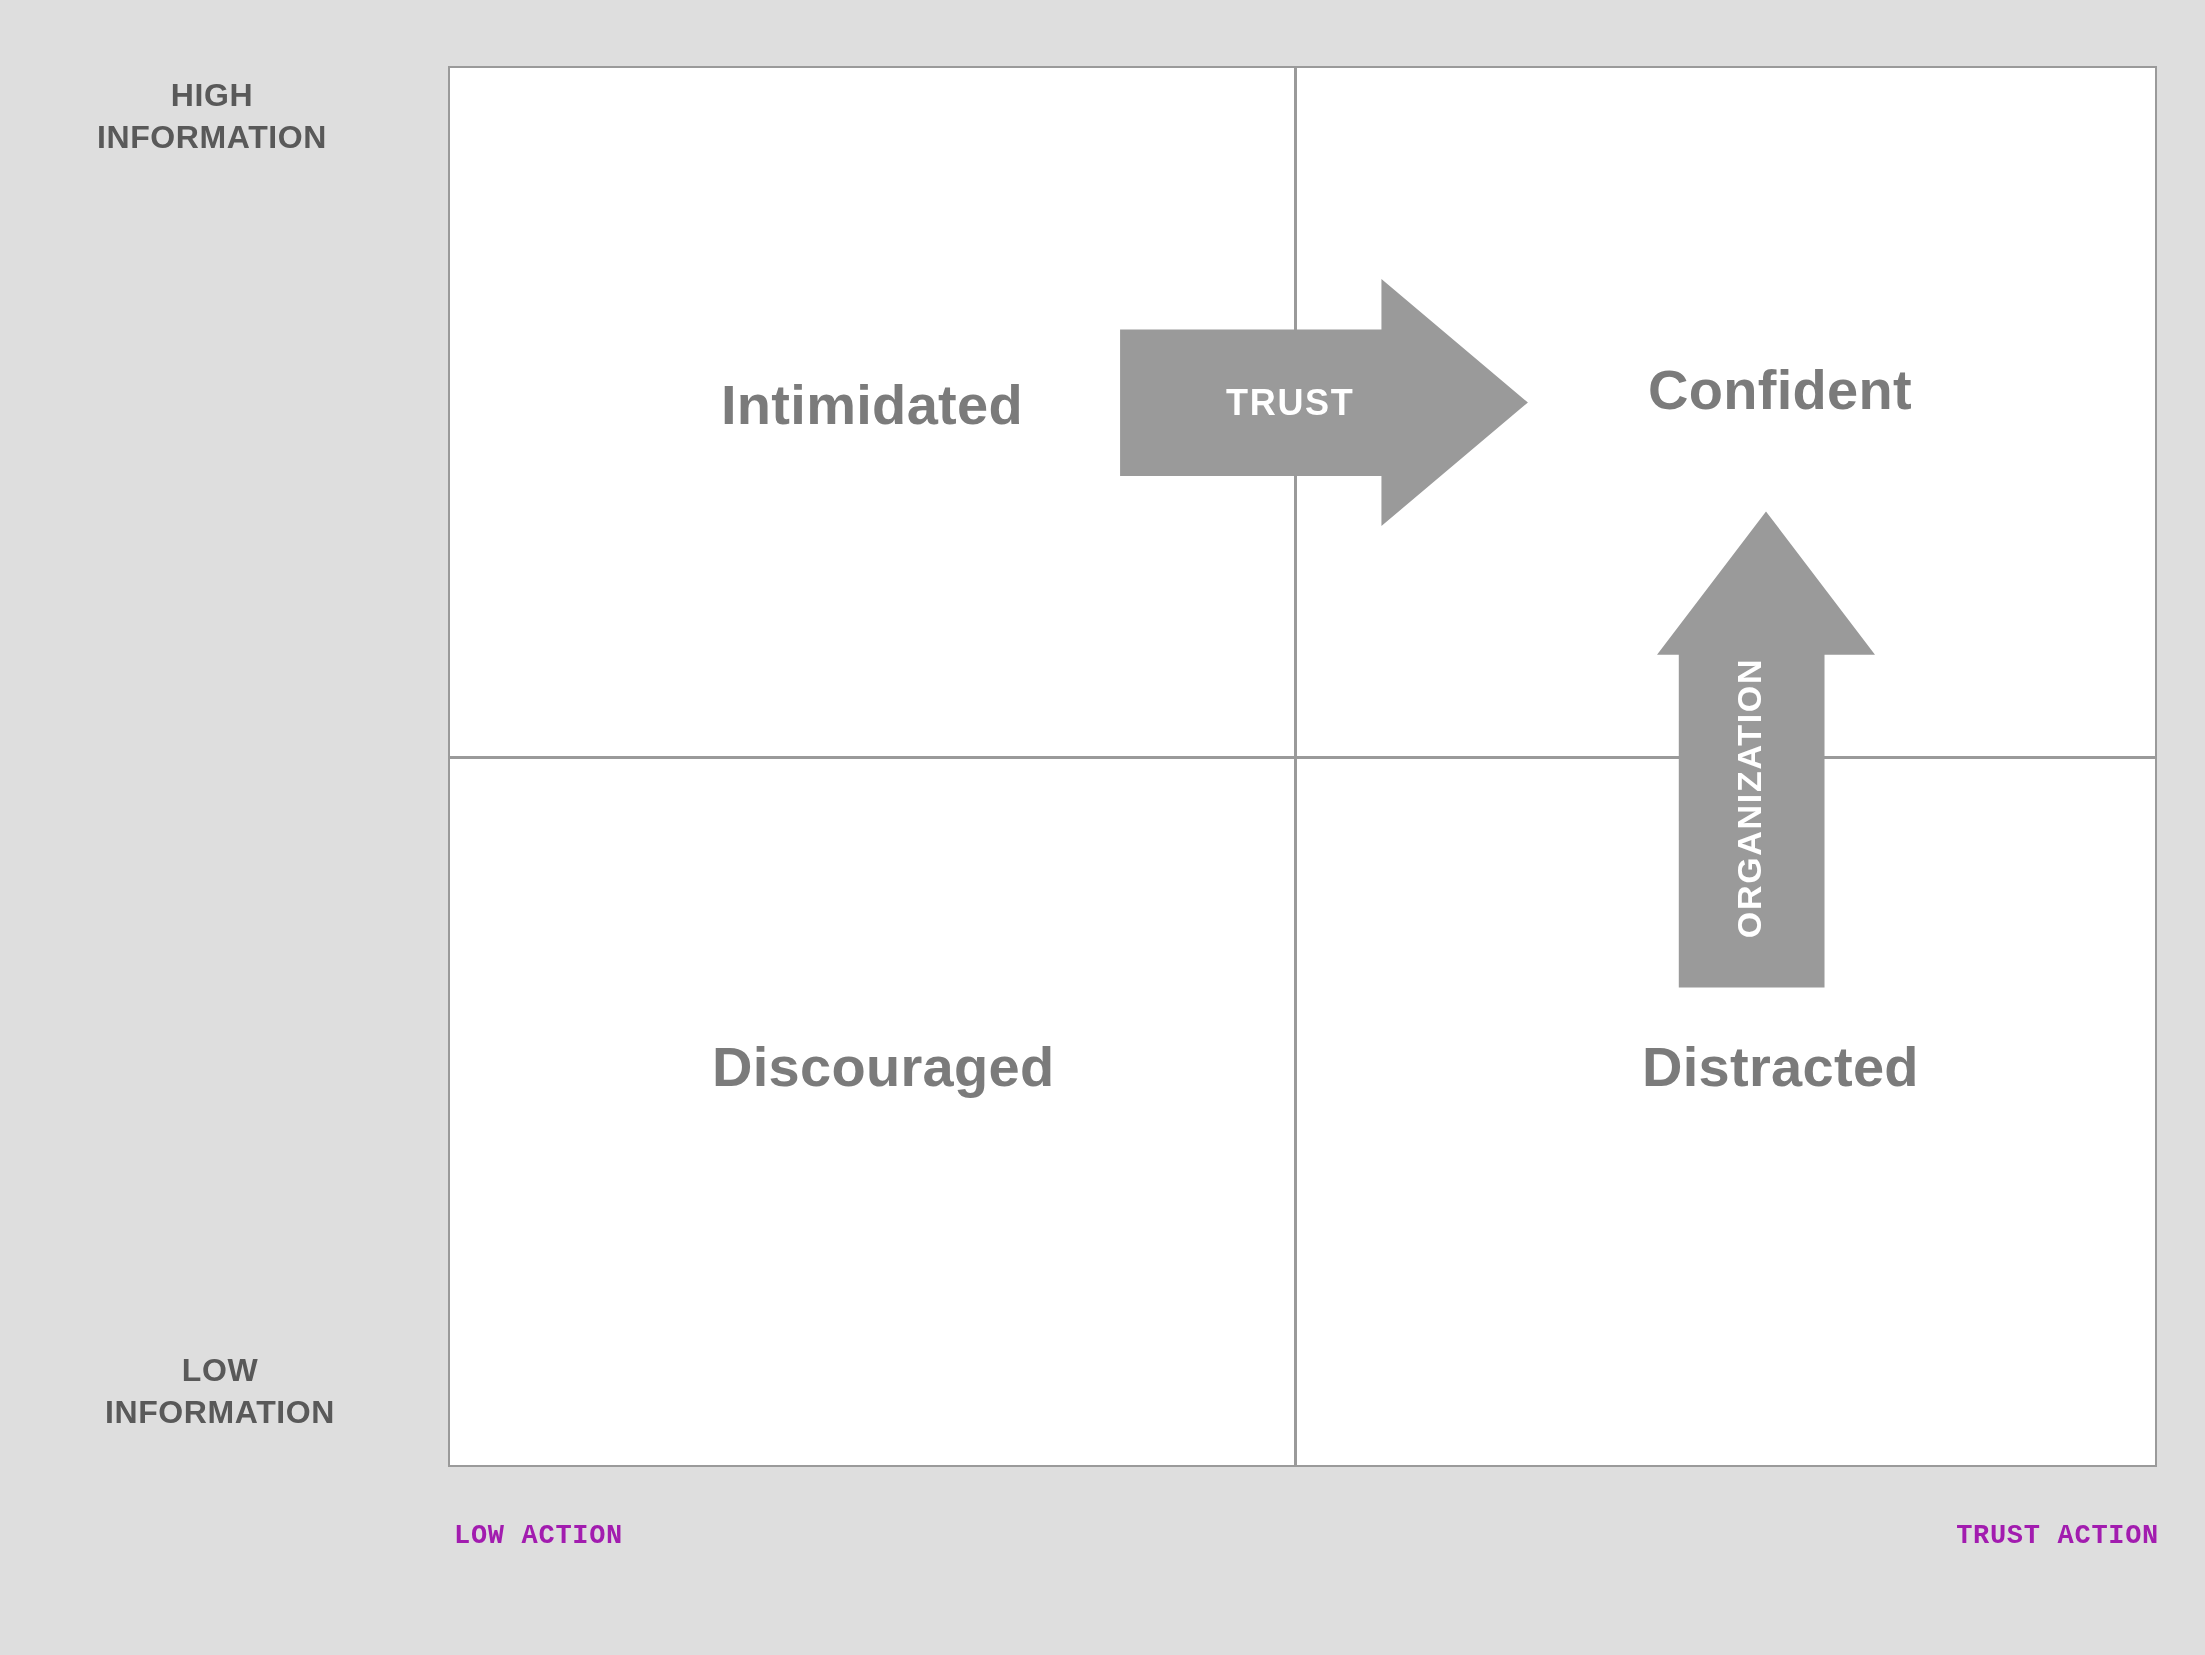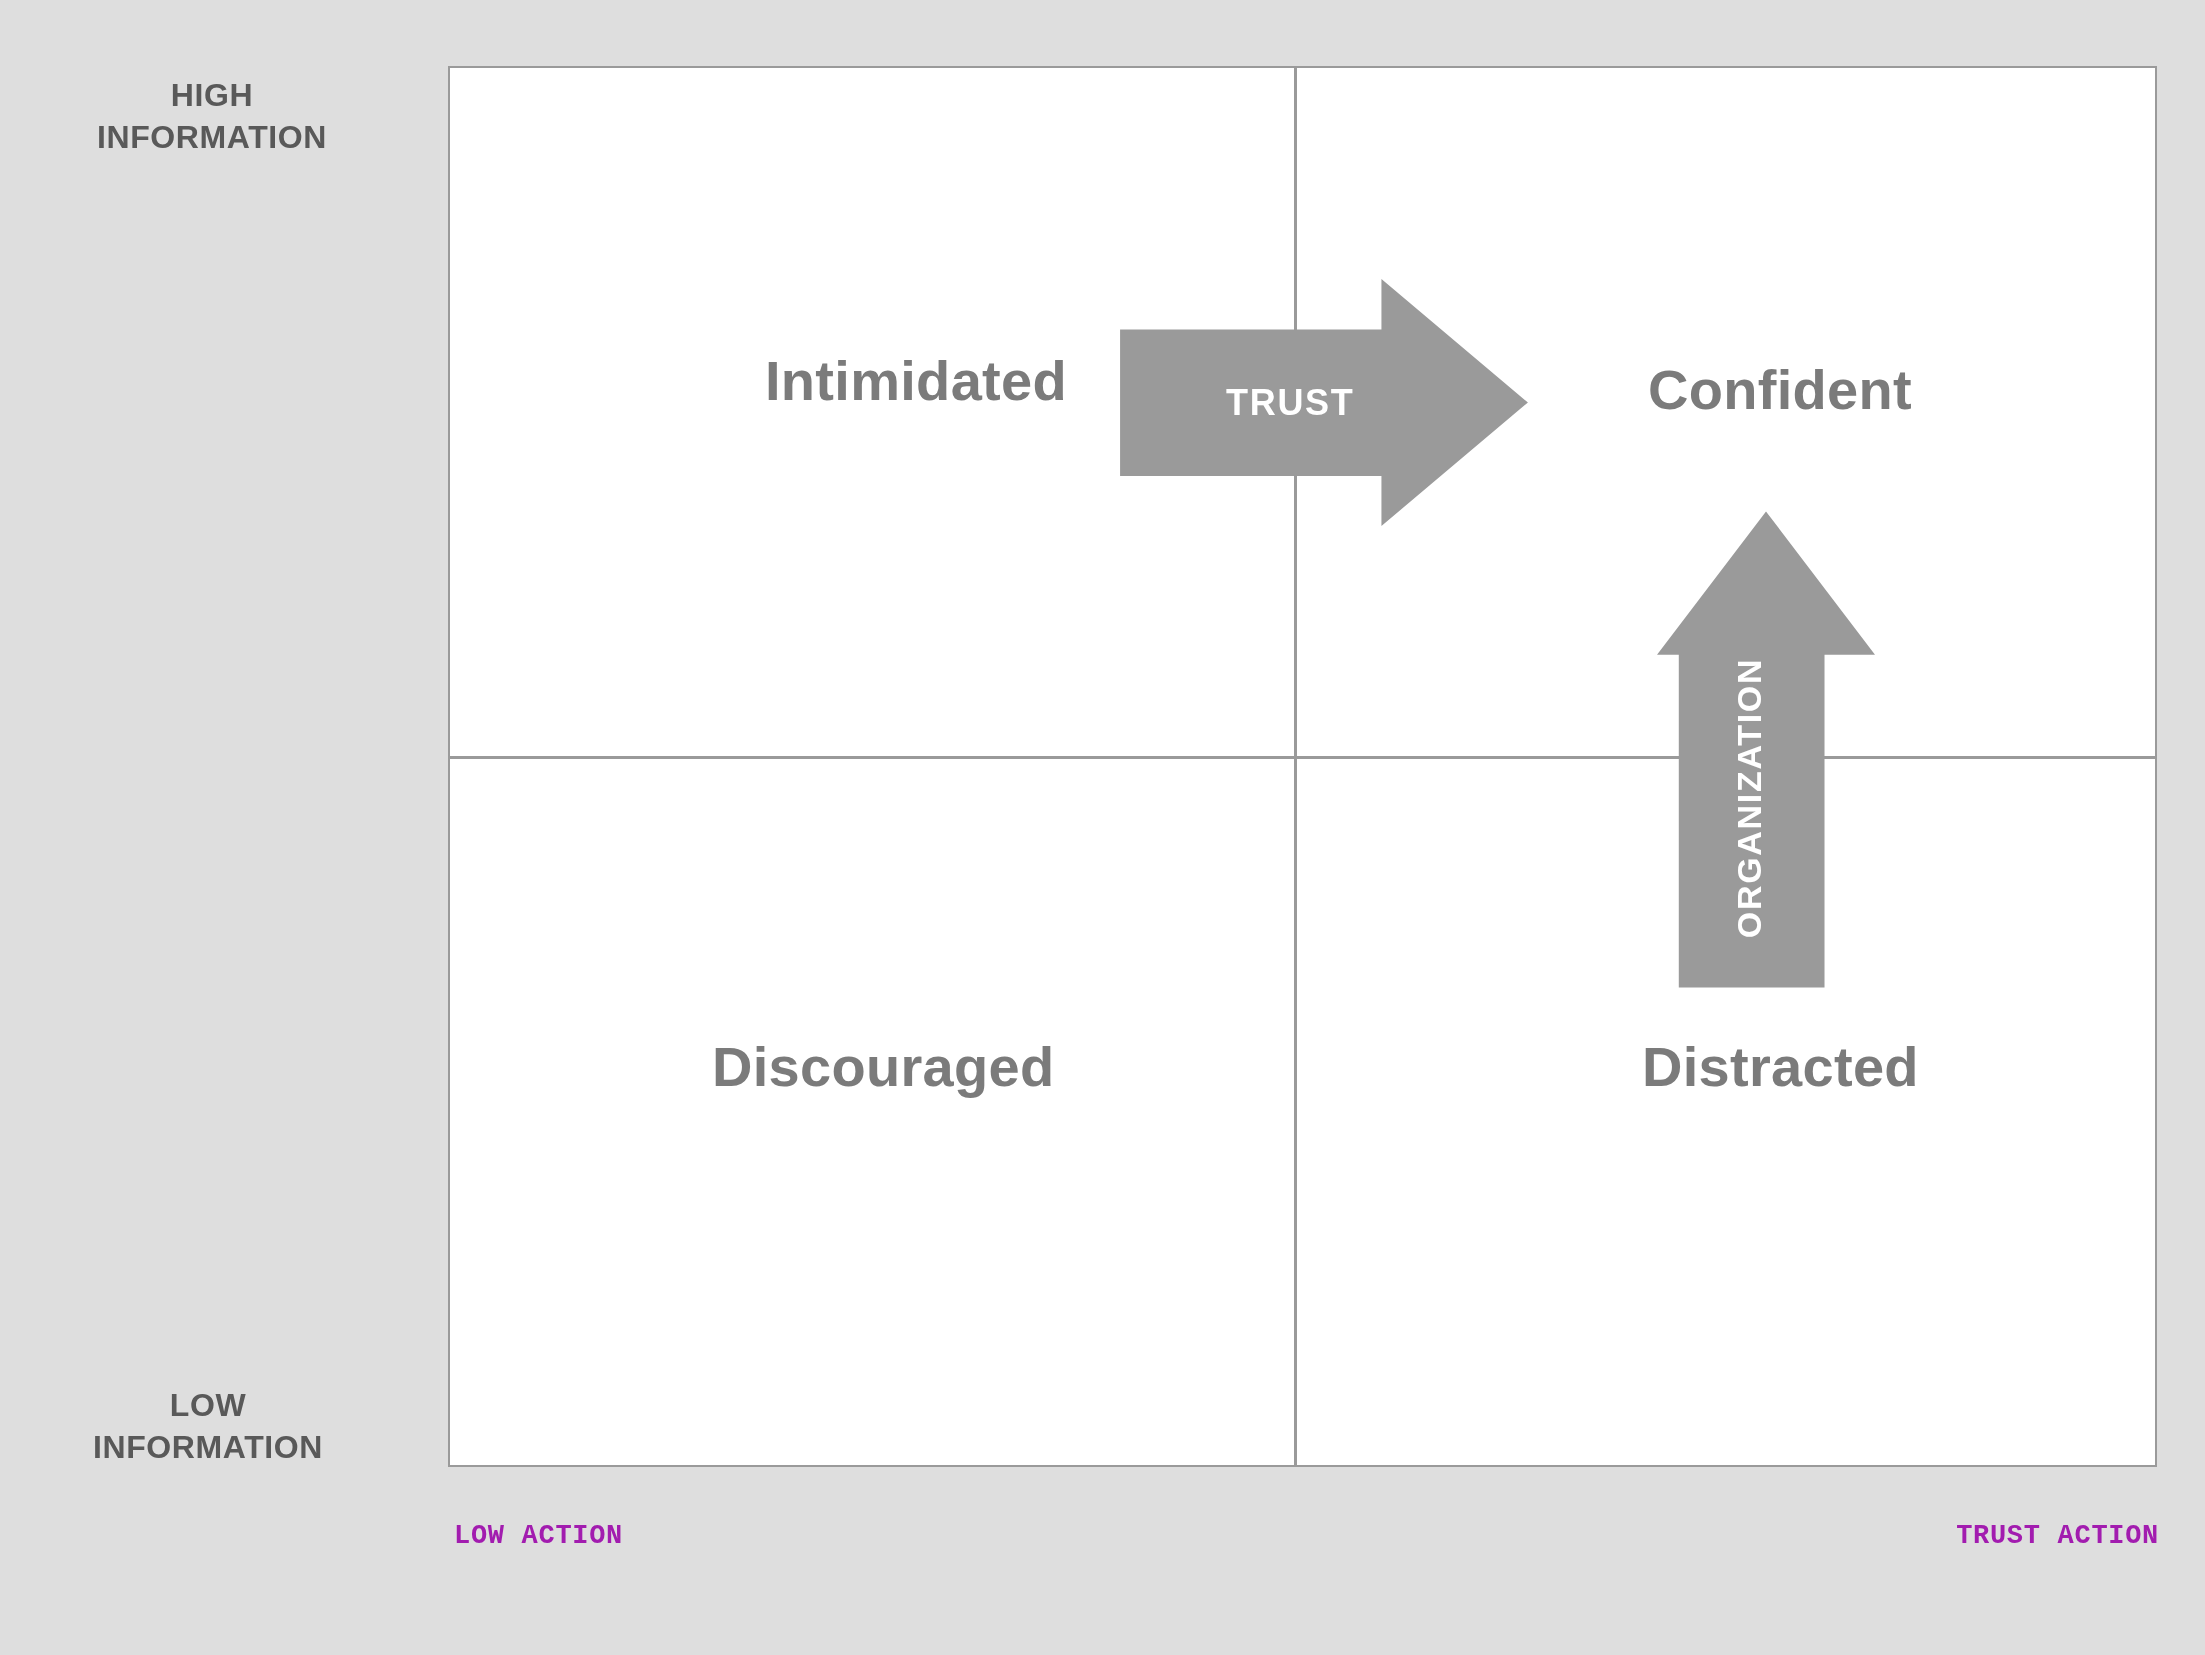--- a/index.html
+++ b/index.html
@@ -34,25 +34,24 @@
   }
 
   #label-high-information {
     left: 34px;
     top: 75px;
     width: 356px;
     font-size: 32px;
   }
 
   #label-low-information {
-    left: 30px;
+    left: 42px;
     top: 1350px;
     width: 356px;
     font-size: 32px;
-    margin-top: 35px;
   }
 
   .axis-label-h {
     position: absolute;
     color: #a21caf;
     font-weight: bold;
     font-size: 27px;
     letter-spacing: 0.7px;
     white-space: nowrap;
     font-family: Liberation Mono, monospace;
@@ -101,21 +100,21 @@
   
   .quadrant-label {
     position: absolute;
     color: #7b7b7b;
     font-weight: bold;
     font-size: 56px;
     white-space: nowrap;
     letter-spacing: 0.3px;
   }
 
-  #quadrant-intimidated { left: 721px;  top: 348px; margin-left: 44px;  }
+  #quadrant-intimidated { left: 721px;  top: 372px;  }
   #quadrant-confident   { left: 1648px;  top: 357px;  }
   #quadrant-discouraged { left: 712px;  top: 1034px; }
   #quadrant-distracted  { left: 1642px;  top: 1034px; }
 
   
   .arrow-svg {
     position: absolute;
     overflow: visible;
   }
   .arrow-shape { fill: #9a9a9a; }

